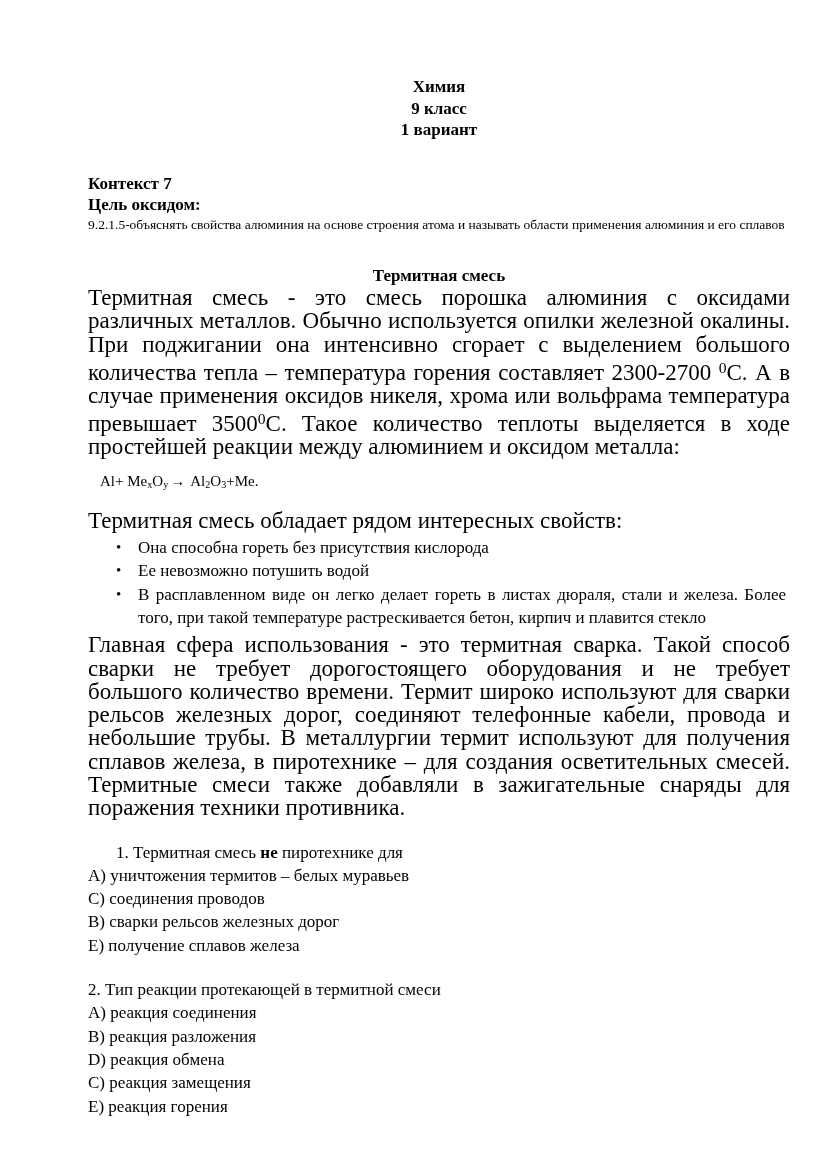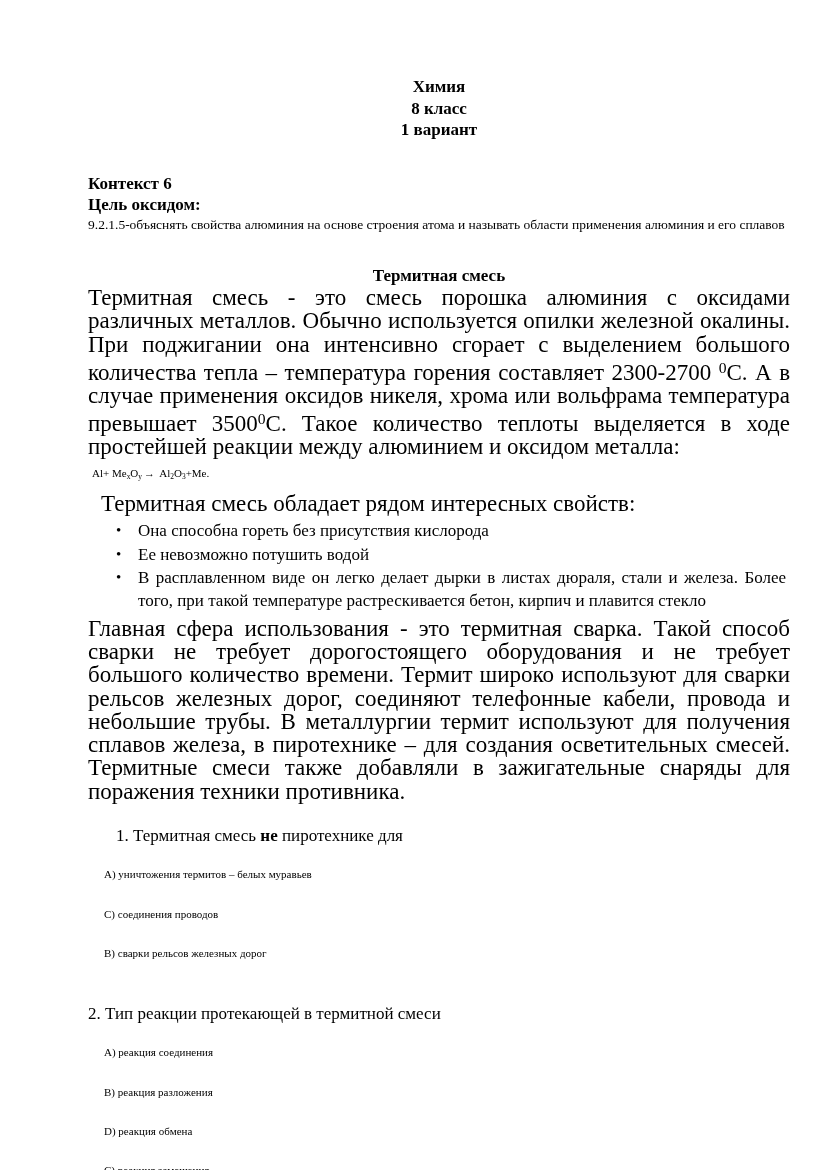--- a/index.html
+++ b/index.html
@@ -70,26 +70,25 @@
   
   .body-par {
     font-size: 23px;
     line-height: 23.3px;
     margin: 0;
     text-align: justify;
     text-justify: inter-word;
   }
   .body-par.no-justify {
     text-align: left;
-    margin-left: 13px;
   }
   .formula {
-    font-size: 11px;
+    font-size: 15px;
     line-height: 23.3px;
-    margin: 4px;
+    margin: 12px;
     text-align: left;
     white-space: nowrap;
   }
   .formula sub {
     font-size: 0.68em;
     vertical-align: -0.22em;
   }
   .sup0 {
     font-size: 0.68em;
     vertical-align: 0.42em;
@@ -124,69 +123,70 @@
   .question-stem {
     font-size: 17px;
     line-height: 23.3px;
     margin: 0;
     text-align: left;
   }
   .question-stem.indented {
     text-indent: 28px;
   }
   .option {
-    font-size: 11px;
+    font-size: 17px;
     line-height: 23.3px;
-    margin: 16px;
+    margin: 0;
     text-align: left;
   }
   b, strong { font-weight: bold; }
 </style>
 </head>
 <body>
 
 <div class="page">
   <div class="content">
 
     <div class="doc-title">
       <span class="line">Химия</span>
-      <span class="line">8 класс</span>
+      <span class="line">9 класс</span>
       <span class="line">1 вариант</span>
     </div>
 
     <div class="spacer-lg"></div>
 
-    <div class="section-heading">Контекст 6</div>
+    <div class="section-heading">Контекст 7</div>
     <div class="section-heading">Цель оксидом:</div>
     <div class="objective-text">9.2.1.5-объяснять свойства алюминия на основе строения атома и называть области применения алюминия и его сплавов</div>
 
     <div class="spacer-lg"></div>
 
     <div class="article-title">Термитная смесь</div>
 
     <p class="body-par"><span>Термитная смесь - это смесь порошка алюминия с оксидами различных металлов. Обычно используется опилки железной окалины. При поджигании она интенсивно сгорает с выделением большого количества тепла – температура горения составляет 2300-2700 </span><span class="sup0">0</span><span>С. А в случае применения оксидов никеля, хрома или вольфрама температура превышает 3500</span><span class="sup0">0</span><span>С. Такое количество теплоты выделяется в ходе простейшей реакции  между алюминием и оксидом металла:</span></p>
 
     <p class="formula"><span>Al+ Me</span><sub>x</sub><span>O</span><sub>y</sub><span class="arrow">→</span><span> Al</span><sub>2</sub><span>O</span><sub>3</sub><span>+Me.</span></p>
 
     <p class="body-par no-justify">Термитная смесь обладает рядом интересных свойств:</p>
 
     <ul class="bullets">
       <li>Она способна гореть без присутствия кислорода</li>
       <li>Ее невозможно потушить водой</li>
-      <li>В расплавленном виде он легко делает дырки в листах дюраля, стали и железа. Более того, при такой температуре растрескивается бетон, кирпич и плавится стекло</li>
+      <li>В расплавленном виде он легко делает гореть в листах дюраля, стали и железа. Более того, при такой температуре растрескивается бетон, кирпич и плавится стекло</li>
     </ul>
 
     <p class="body-par">Главная сфера использования - это термитная сварка. Такой способ сварки не требует дорогостоящего оборудования и не требует большого количество времени. Термит широко используют для сварки рельсов железных дорог, соединяют телефонные кабели, провода и небольшие трубы. В металлургии термит используют для получения сплавов железа, в пиротехнике – для создания осветительных смесей. Термитные смеси также добавляли в зажигательные снаряды для поражения техники противника.</p>
 
     <div class="spacer-md"></div>
 
     <p class="question-stem indented"><span>1.</span><span> Термитная смесь </span><b>не</b><span> пиротехнике для</span></p>
     <p class="option">A) уничтожения термитов – белых муравьев</p>
     <p class="option">C) соединения проводов</p>
     <p class="option">B) сварки рельсов железных дорог</p>
+    <p class="option">E) получение сплавов железа</p>
 
     <div class="spacer-md"></div>
 
     <p class="question-stem"><span>2.</span><span> Тип реакции протекающей в термитной смеси</span></p>
     <p class="option">A) реакция соединения</p>
     <p class="option">B) реакция разложения</p>
     <p class="option">D) реакция обмена</p>
     <p class="option">C) реакция замещения</p>
     <p class="option">E) реакция горения</p>
 

